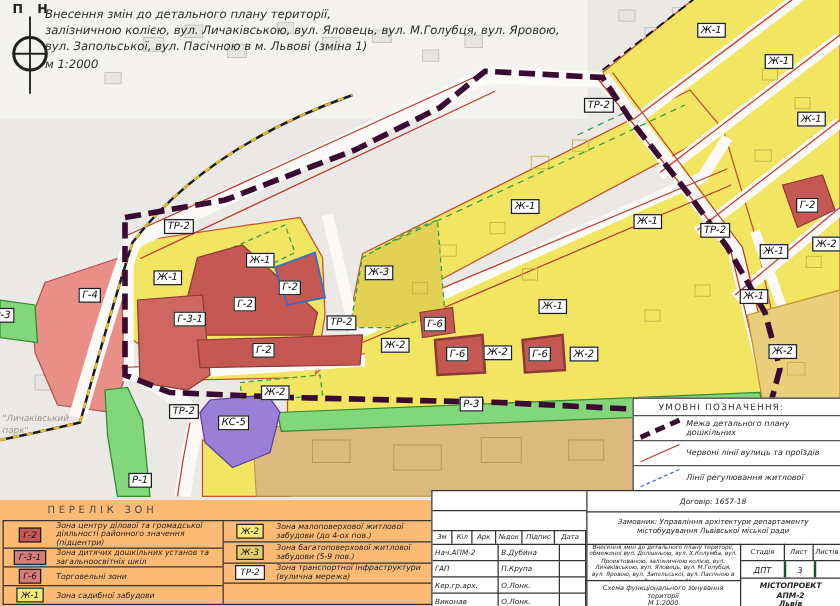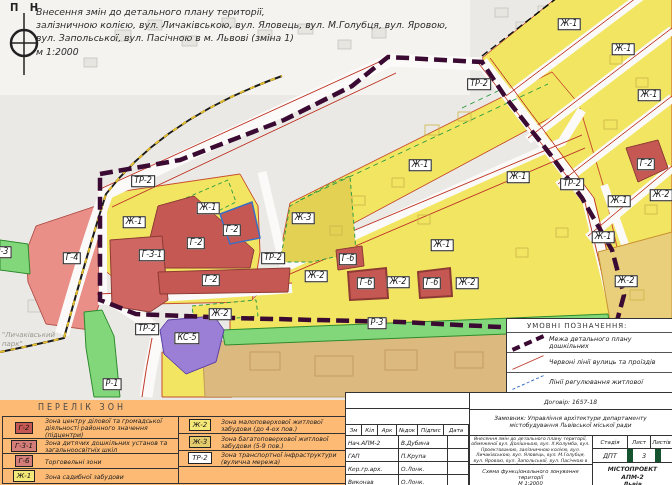--- a/index.html
+++ b/index.html
@@ -65,21 +65,21 @@
            padding:1px 2px;box-sizing:border-box;overflow:hidden;}
   .tb-sheet{position:absolute;left:0;top:72px;width:124px;height:20px;border-right:1px solid #333;
             font-size:5.2px;line-height:6.2px;text-align:center;padding-top:3px;box-sizing:border-box;}
   .tb-stage{position:absolute;left:124px;top:42px;right:0;height:50px;}
   .stage-cols{display:flex;height:13px;border-bottom:1px solid #333;}
   .stage-cols div{font-size:5.5px;display:flex;align-items:center;justify-content:center;
                   border-right:1px solid #333;}
   .stage-cols div:last-child{border-right:none;}
   .stage-vals{display:flex;height:13px;border-bottom:1px solid #333;}
   .stage-vals div{font-size:6.5px;display:flex;align-items:center;justify-content:center;
-                  border-right:6px solid #14532d;}
+                  border-right:2px solid #14532d;}
   .stage-vals div:last-child{border-right:none;}
   .tb-org{height:24px;text-align:center;font-size:6px;font-weight:bold;line-height:7.5px;
           padding-top:2px;}
 </style>
 </head>
 <body>
 
 <div id="stage">
 
   <svg id="map-svg" width="672" height="485" viewBox="0 0 672 485">
@@ -242,21 +242,21 @@
       <div class="zone-label" style="left: 467px; top: 283px;">Ж-2</div>
       <div class="zone-label" style="left: 143px; top: 181px;">ТР-2</div>
       <div class="zone-label" style="left: 134px; top: 222px;">Ж-1</div>
       <div class="zone-label" style="left: 208px; top: 208px;">Ж-1</div>
       <div class="zone-label" style="left: 232px; top: 230px;">Г-2</div>
       <div class="zone-label" style="left: 196px; top: 243px;">Г-2</div>
       <div class="zone-label" style="left: 152px; top: 255px;">Г-3-1</div>
       <div class="zone-label" style="left: 273px; top: 258px;">ТР-2</div>
       <div class="zone-label" style="left: 211px; top: 280px;">Г-2</div>
       <div class="zone-label" style="left: 220px; top: 314px;">Ж-2</div>
-      <div class="zone-label" style="left: 72px; top: 258px; text-align: center;">Г-4</div>
+      <div class="zone-label" style="left: 72px; top: 236px; text-align: center;">Г-4</div>
       <div class="zone-label" style="left: 2px; top: 252px;">Р-3</div>
       <div class="zone-label" style="left: 147px; top: 329px;">ТР-2</div>
       <div class="zone-label" style="left: 187px; top: 338px;">КС-5</div>
       <div class="zone-label" style="left: 112px; top: 384px;">Р-1</div>
       <div class="zone-label" style="left: 377px; top: 323px;">Р-3</div>
     </div>
 
   <div id="zone-list">
     <div class="zl-title">ПЕРЕЛІК ЗОН</div>
     <div class="zl-table">

